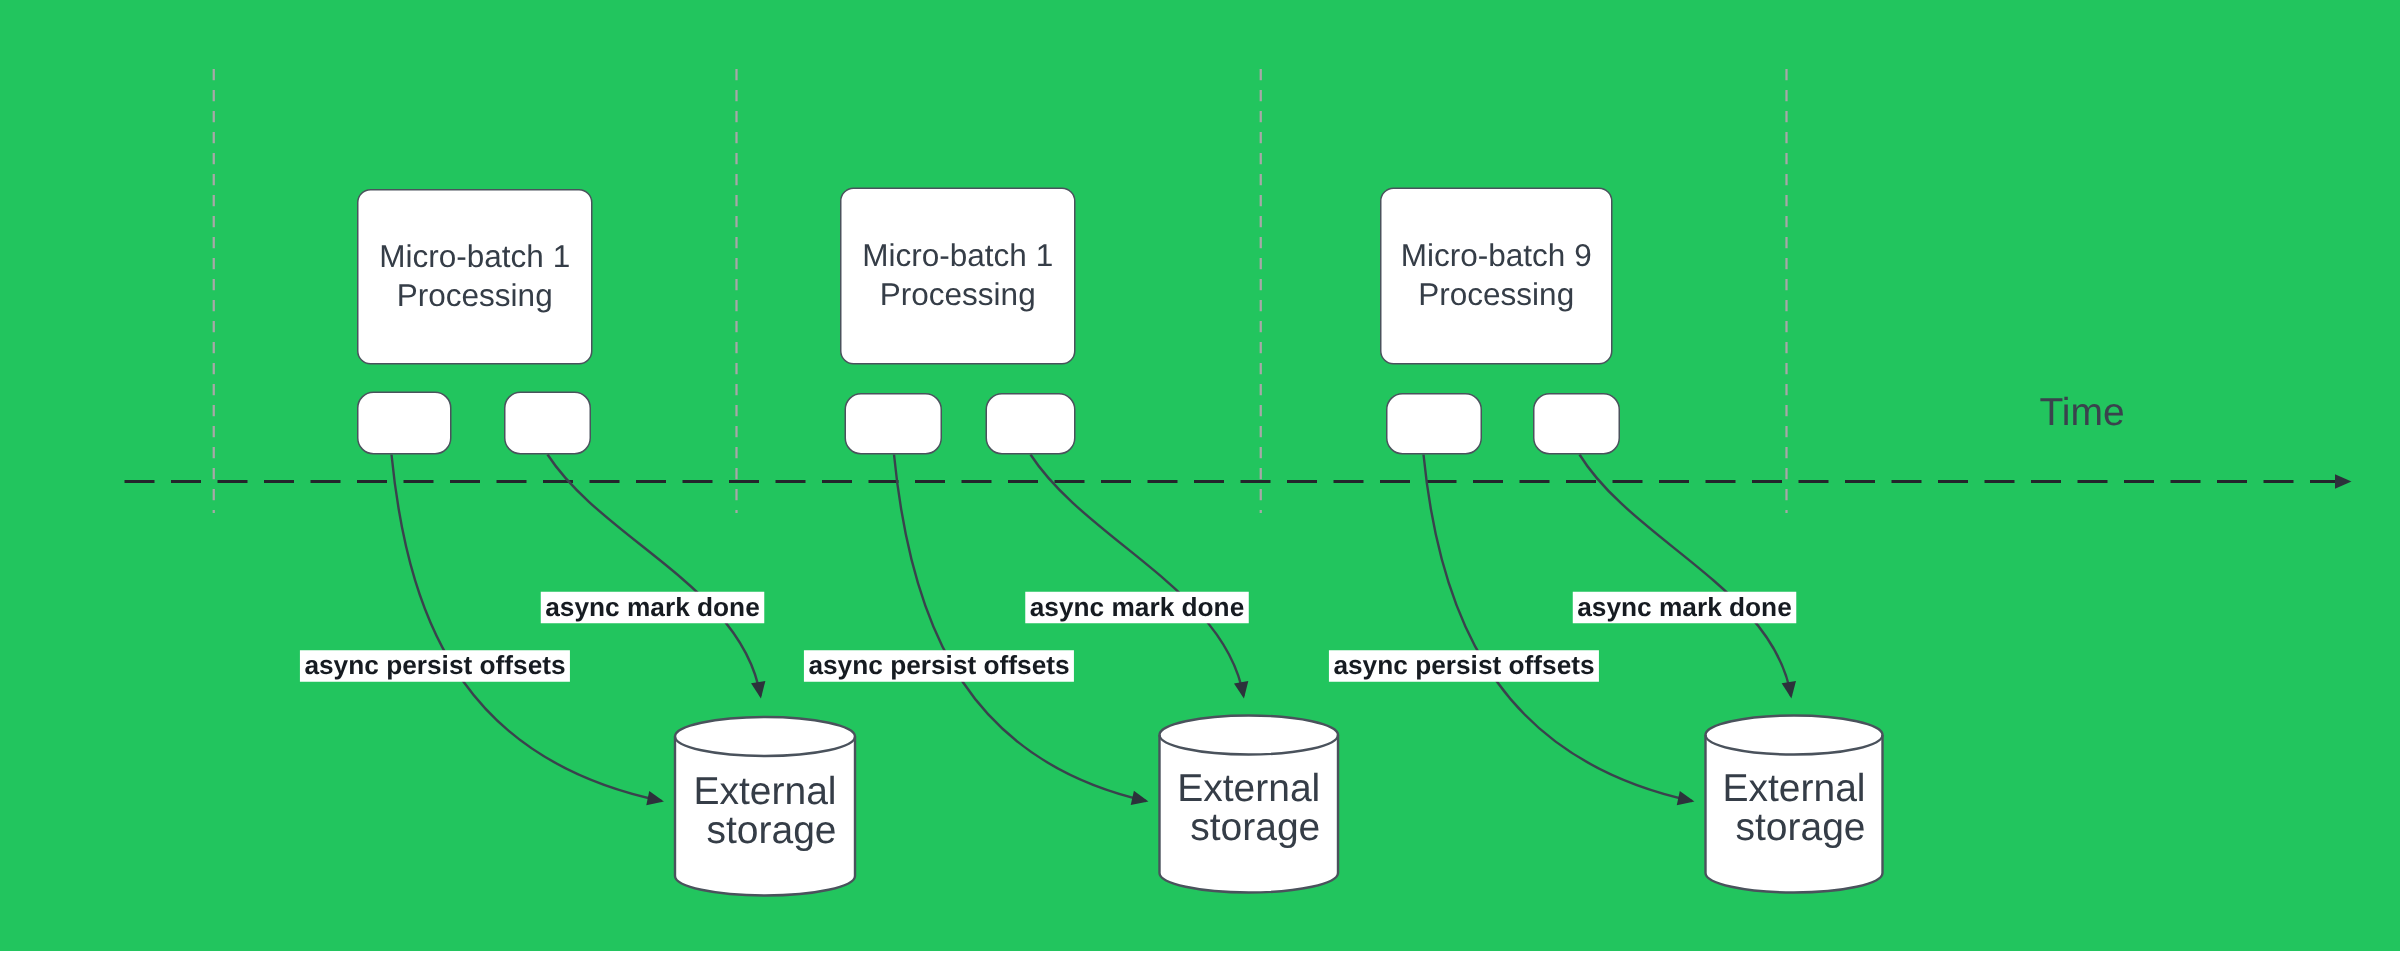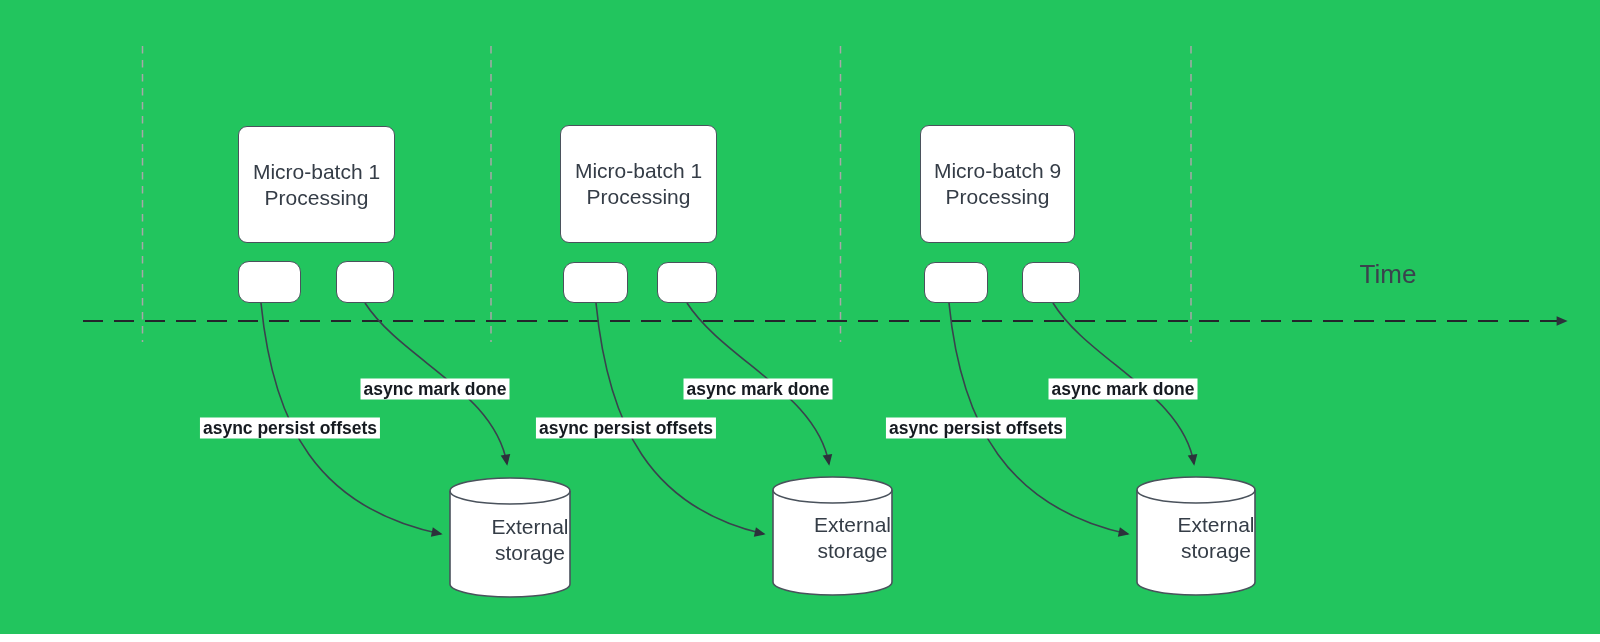--- a/index.html
+++ b/index.html
@@ -20,36 +20,36 @@
     display:flex;align-items:center;justify-content:center;
     text-align:center;
     color:#353d47;
     font-size:21px;line-height:26px;
     white-space:pre-line;
   }
   .small-box{border-radius:11px;}
   .storage-text{
     position:absolute;
     display:flex;align-items:center;justify-content:center;
-    text-align:center;
+    text-align:right;
     color:#353d47;
-    font-size:21px;line-height:26px;
+    font-size:26px;line-height:26px;
     white-space:pre-line;
     pointer-events:none;
-    margin-left:20px;
   }
   .edge-label{
     position:absolute;
     transform:translate(-50%,-50%);
     font-weight:bold;
     font-size:17.5px;
     color:#161b21;
     background:#ffffff;
     padding:0 3px;
     white-space:nowrap;
+    margin-top:16px;
   }
   .time-label{
     position:absolute;
     transform:translateX(-50%);
     color:#3a424d;
     font-size:26px;
     white-space:nowrap;
   }
 </style>
 </head>

